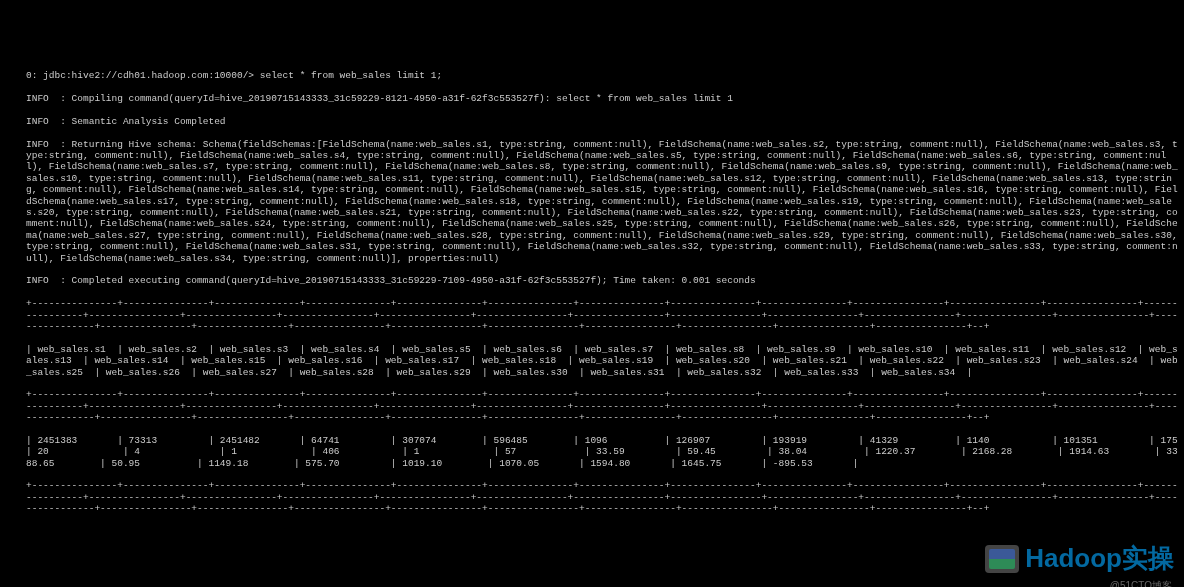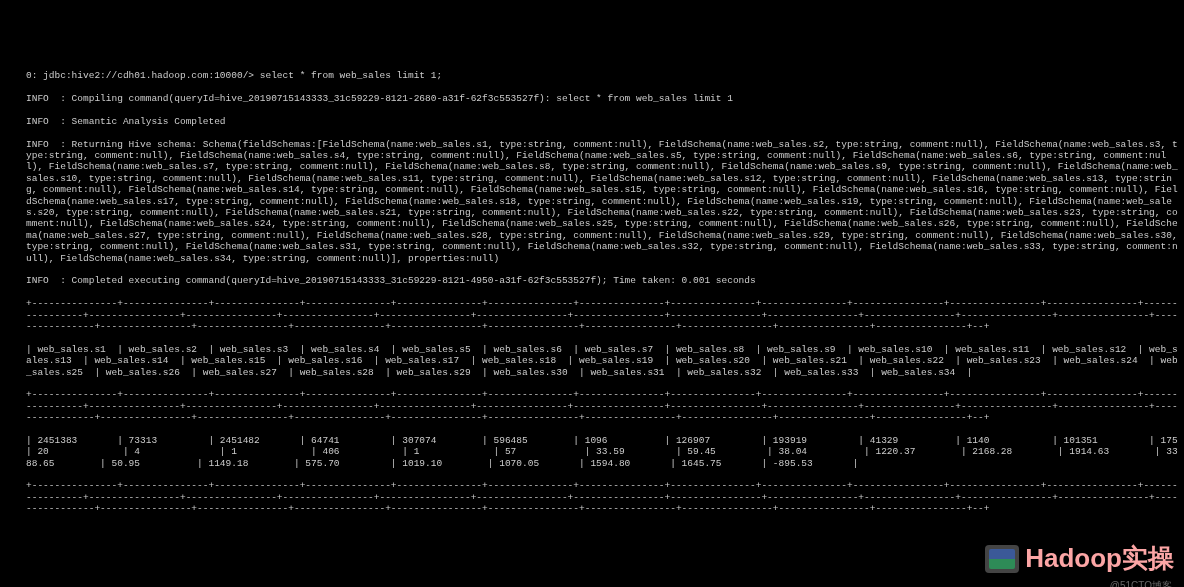--- a/index.html
+++ b/index.html
@@ -18,21 +18,21 @@
   }
   .term {
     padding: 2px 4px;
     white-space: pre;
   }
   .line { white-space: pre; margin-left: 22px; }
   .watermark {
     position: absolute;
     right: 10px;
     bottom: 24px;
-    color: #fca5a5;
+    color: #0369a1;
     font-family: sans-serif;
     font-size: 26px;
     font-weight: bold;
     text-shadow: 0 0 4px #000;
     display: flex;
     align-items: center;
     gap: 6px;
   }
   .wm-icon {
     width: 34px;
@@ -57,24 +57,24 @@
     font-size: 10px;
   }
 </style>
 </head>
 <body>
 
 
 
 <div class="term">
 <div class="line">0: jdbc:hive2://cdh01.hadoop.com:10000/&gt; select * from web_sales limit 1;</div>
-<div class="line">INFO  : Compiling command(queryId=hive_20190715143333_31c59229-8121-2680-a31f-62f3c553527f): select * from web_sales limit 1</div>
+<div class="line">INFO  : Compiling command(queryId=hive_20190715143333_31c59229-8121-4950-a31f-62f3c553527f): select * from web_sales limit 1</div>
 <div class="line">INFO  : Semantic Analysis Completed</div>
 <div class="line" style="white-space:pre-wrap;word-break:break-all;">INFO  : Returning Hive schema: Schema(fieldSchemas:[FieldSchema(name:web_sales.s1, type:string, comment:null), FieldSchema(name:web_sales.s2, type:string, comment:null), FieldSchema(name:web_sales.s3, type:string, comment:null), FieldSchema(name:web_sales.s4, type:string, comment:null), FieldSchema(name:web_sales.s5, type:string, comment:null), FieldSchema(name:web_sales.s6, type:string, comment:null), FieldSchema(name:web_sales.s7, type:string, comment:null), FieldSchema(name:web_sales.s8, type:string, comment:null), FieldSchema(name:web_sales.s9, type:string, comment:null), FieldSchema(name:web_sales.s10, type:string, comment:null), FieldSchema(name:web_sales.s11, type:string, comment:null), FieldSchema(name:web_sales.s12, type:string, comment:null), FieldSchema(name:web_sales.s13, type:string, comment:null), FieldSchema(name:web_sales.s14, type:string, comment:null), FieldSchema(name:web_sales.s15, type:string, comment:null), FieldSchema(name:web_sales.s16, type:string, comment:null), FieldSchema(name:web_sales.s17, type:string, comment:null), FieldSchema(name:web_sales.s18, type:string, comment:null), FieldSchema(name:web_sales.s19, type:string, comment:null), FieldSchema(name:web_sales.s20, type:string, comment:null), FieldSchema(name:web_sales.s21, type:string, comment:null), FieldSchema(name:web_sales.s22, type:string, comment:null), FieldSchema(name:web_sales.s23, type:string, comment:null), FieldSchema(name:web_sales.s24, type:string, comment:null), FieldSchema(name:web_sales.s25, type:string, comment:null), FieldSchema(name:web_sales.s26, type:string, comment:null), FieldSchema(name:web_sales.s27, type:string, comment:null), FieldSchema(name:web_sales.s28, type:string, comment:null), FieldSchema(name:web_sales.s29, type:string, comment:null), FieldSchema(name:web_sales.s30, type:string, comment:null), FieldSchema(name:web_sales.s31, type:string, comment:null), FieldSchema(name:web_sales.s32, type:string, comment:null), FieldSchema(name:web_sales.s33, type:string, comment:null), FieldSchema(name:web_sales.s34, type:string, comment:null)], properties:null)</div>
-<div class="line">INFO  : Completed executing command(queryId=hive_20190715143333_31c59229-8121-4950-a31f-62f3c553527f); Time taken: 0.001 seconds</div>
+<div class="line">INFO  : Completed executing command(queryId=hive_20190715143333_31c59229-7109-4950-a31f-62f3c553527f); Time taken: 0.001 seconds</div>
 <div class="line" style="white-space:pre-wrap;word-break:break-all;">+---------------+---------------+---------------+---------------+---------------+---------------+---------------+---------------+---------------+----------------+----------------+----------------+----------------+----------------+----------------+----------------+----------------+----------------+----------------+----------------+----------------+----------------+----------------+----------------+----------------+----------------+----------------+----------------+----------------+----------------+----------------+----------------+----------------+----------------+--+</div>
 <div class="line" style="white-space:pre-wrap;word-break:break-all;">| web_sales.s1  | web_sales.s2  | web_sales.s3  | web_sales.s4  | web_sales.s5  | web_sales.s6  | web_sales.s7  | web_sales.s8  | web_sales.s9  | web_sales.s10  | web_sales.s11  | web_sales.s12  | web_sales.s13  | web_sales.s14  | web_sales.s15  | web_sales.s16  | web_sales.s17  | web_sales.s18  | web_sales.s19  | web_sales.s20  | web_sales.s21  | web_sales.s22  | web_sales.s23  | web_sales.s24  | web_sales.s25  | web_sales.s26  | web_sales.s27  | web_sales.s28  | web_sales.s29  | web_sales.s30  | web_sales.s31  | web_sales.s32  | web_sales.s33  | web_sales.s34  |</div>
 <div class="line" style="white-space:pre-wrap;word-break:break-all;">+---------------+---------------+---------------+---------------+---------------+---------------+---------------+---------------+---------------+----------------+----------------+----------------+----------------+----------------+----------------+----------------+----------------+----------------+----------------+----------------+----------------+----------------+----------------+----------------+----------------+----------------+----------------+----------------+----------------+----------------+----------------+----------------+----------------+----------------+--+</div>
 <div class="line" style="white-space:pre-wrap;word-break:break-all;">| 2451383       | 73313         | 2451482       | 64741         | 307074        | 596485        | 1096          | 126907         | 193919         | 41329          | 1140           | 101351         | 175            | 20             | 4              | 1             | 406           | 1             | 57            | 33.59         | 59.45         | 38.04          | 1220.37        | 2168.28        | 1914.63        | 3388.65        | 50.95          | 1149.18        | 575.70         | 1019.10        | 1070.05       | 1594.80       | 1645.75       | -895.53       |</div>
 <div class="line" style="white-space:pre-wrap;word-break:break-all;">+---------------+---------------+---------------+---------------+---------------+---------------+---------------+---------------+---------------+----------------+----------------+----------------+----------------+----------------+----------------+----------------+----------------+----------------+----------------+----------------+----------------+----------------+----------------+----------------+----------------+----------------+----------------+----------------+----------------+----------------+----------------+----------------+----------------+----------------+--+</div>
 
 
 
 
 

